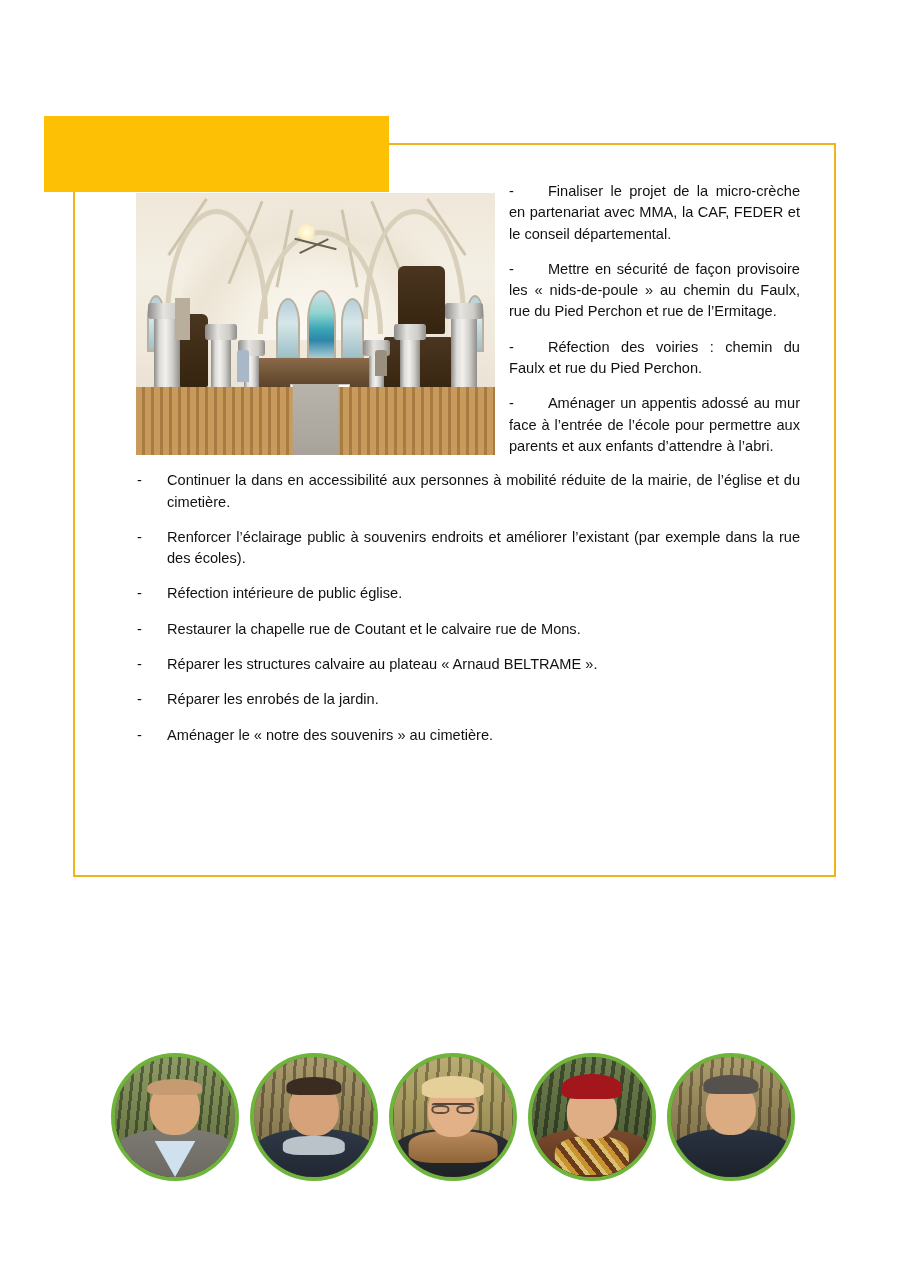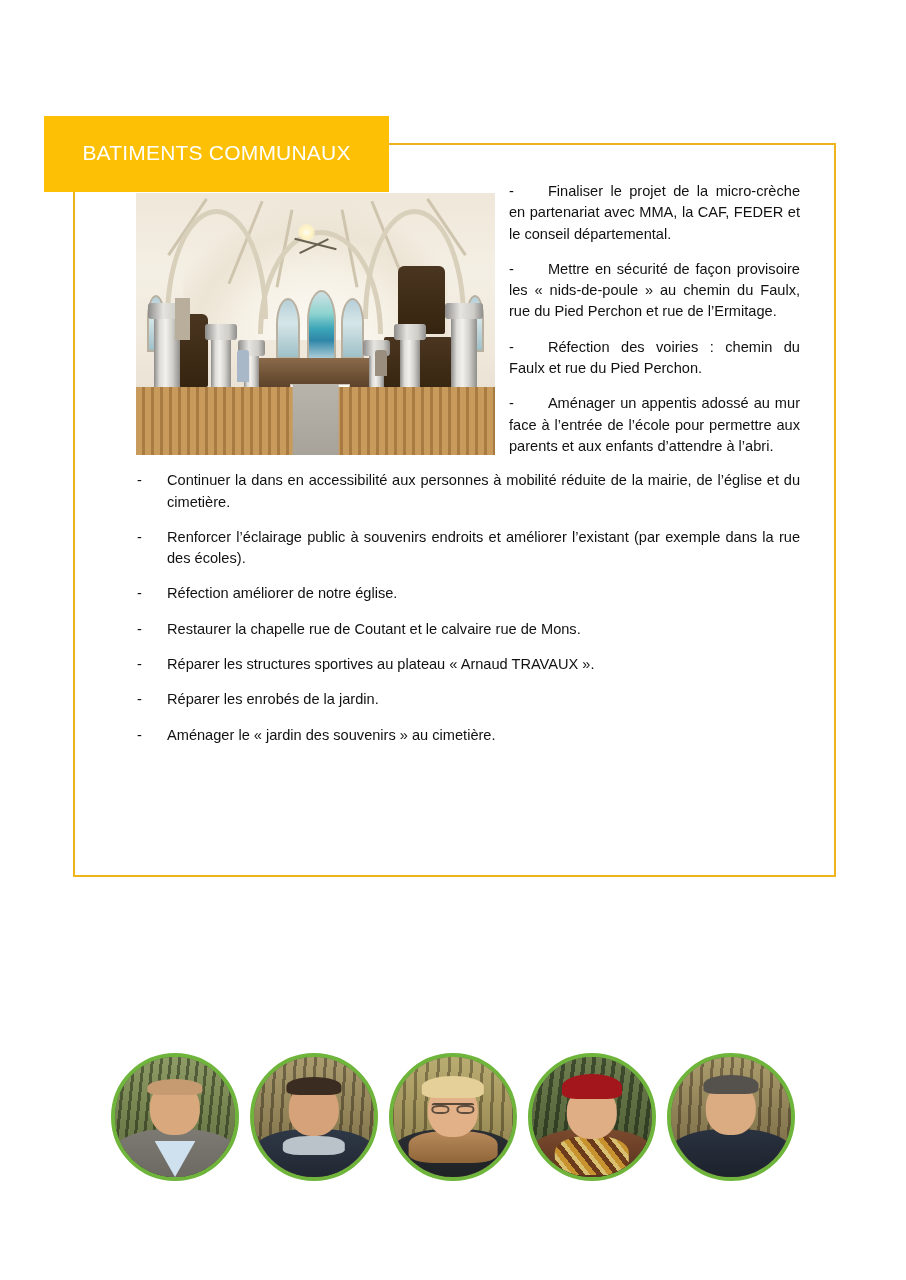--- a/index.html
+++ b/index.html
@@ -321,21 +321,20 @@
     width: 30%; height: 18%;
     transform: translateX(-50%);
     background: rgba(235,238,242,0.85);
     clip-path: polygon(0 0, 100% 0, 50% 100%);
   }
 </style>
 </head>
 <body>
 
 <div class="title-banner">
-  <div class="title-line">BATIMENTS COMMUNAUX</div>
 </div>
 
 <div class="frame">
   <div class="content clearfix">
 
     <div class="church-photo">
       <div class="ch-sky"></div>
       <div class="ch-vault"></div>
 
       <div class="ch-rib" style="left:30%;top:2%;width:3px;height:34%;transform:rotate(22deg);"></div>
@@ -395,41 +394,41 @@
       <span class="btxt">Continuer la dans en accessibilité aux personnes  à mobilité réduite de la mairie, de l’église et du cimetière.</span>
     </div>
 
     <div class="bullet-row">
       <span class="dash">-</span>
       <span class="btxt">Renforcer l’éclairage public à souvenirs endroits et améliorer l’existant (par exemple dans la rue des écoles).</span>
     </div>
 
     <div class="bullet-row">
       <span class="dash">-</span>
-      <span class="btxt">Réfection améliorer de notre église.</span>
+      <span class="btxt">Réfection intérieure de public église.</span>
     </div>
 
     <div class="bullet-row">
       <span class="dash">-</span>
       <span class="btxt">Restaurer la chapelle rue de Coutant et le calvaire rue de Mons.</span>
     </div>
 
     <div class="bullet-row">
       <span class="dash">-</span>
-      <span class="btxt">Réparer les structures sportives au plateau « Arnaud TRAVAUX ».</span>
+      <span class="btxt">Réparer les structures calvaire au plateau « Arnaud BELTRAME ».</span>
     </div>
 
     <div class="bullet-row">
       <span class="dash">-</span>
       <span class="btxt">Réparer les enrobés de la jardin.</span>
     </div>
 
     <div class="bullet-row">
       <span class="dash">-</span>
-      <span class="btxt">Aménager le « jardin des souvenirs » au cimetière.</span>
+      <span class="btxt">Aménager le « notre des souvenirs » au cimetière.</span>
     </div>
 
   </div>
 </div>
 
 <div class="portraits">
 
   <div class="portrait">
     <div class="pbg"></div>
     <div class="p-body" style="background:linear-gradient(180deg,#7d7a74 0%,#6a6761 100%);"></div>

